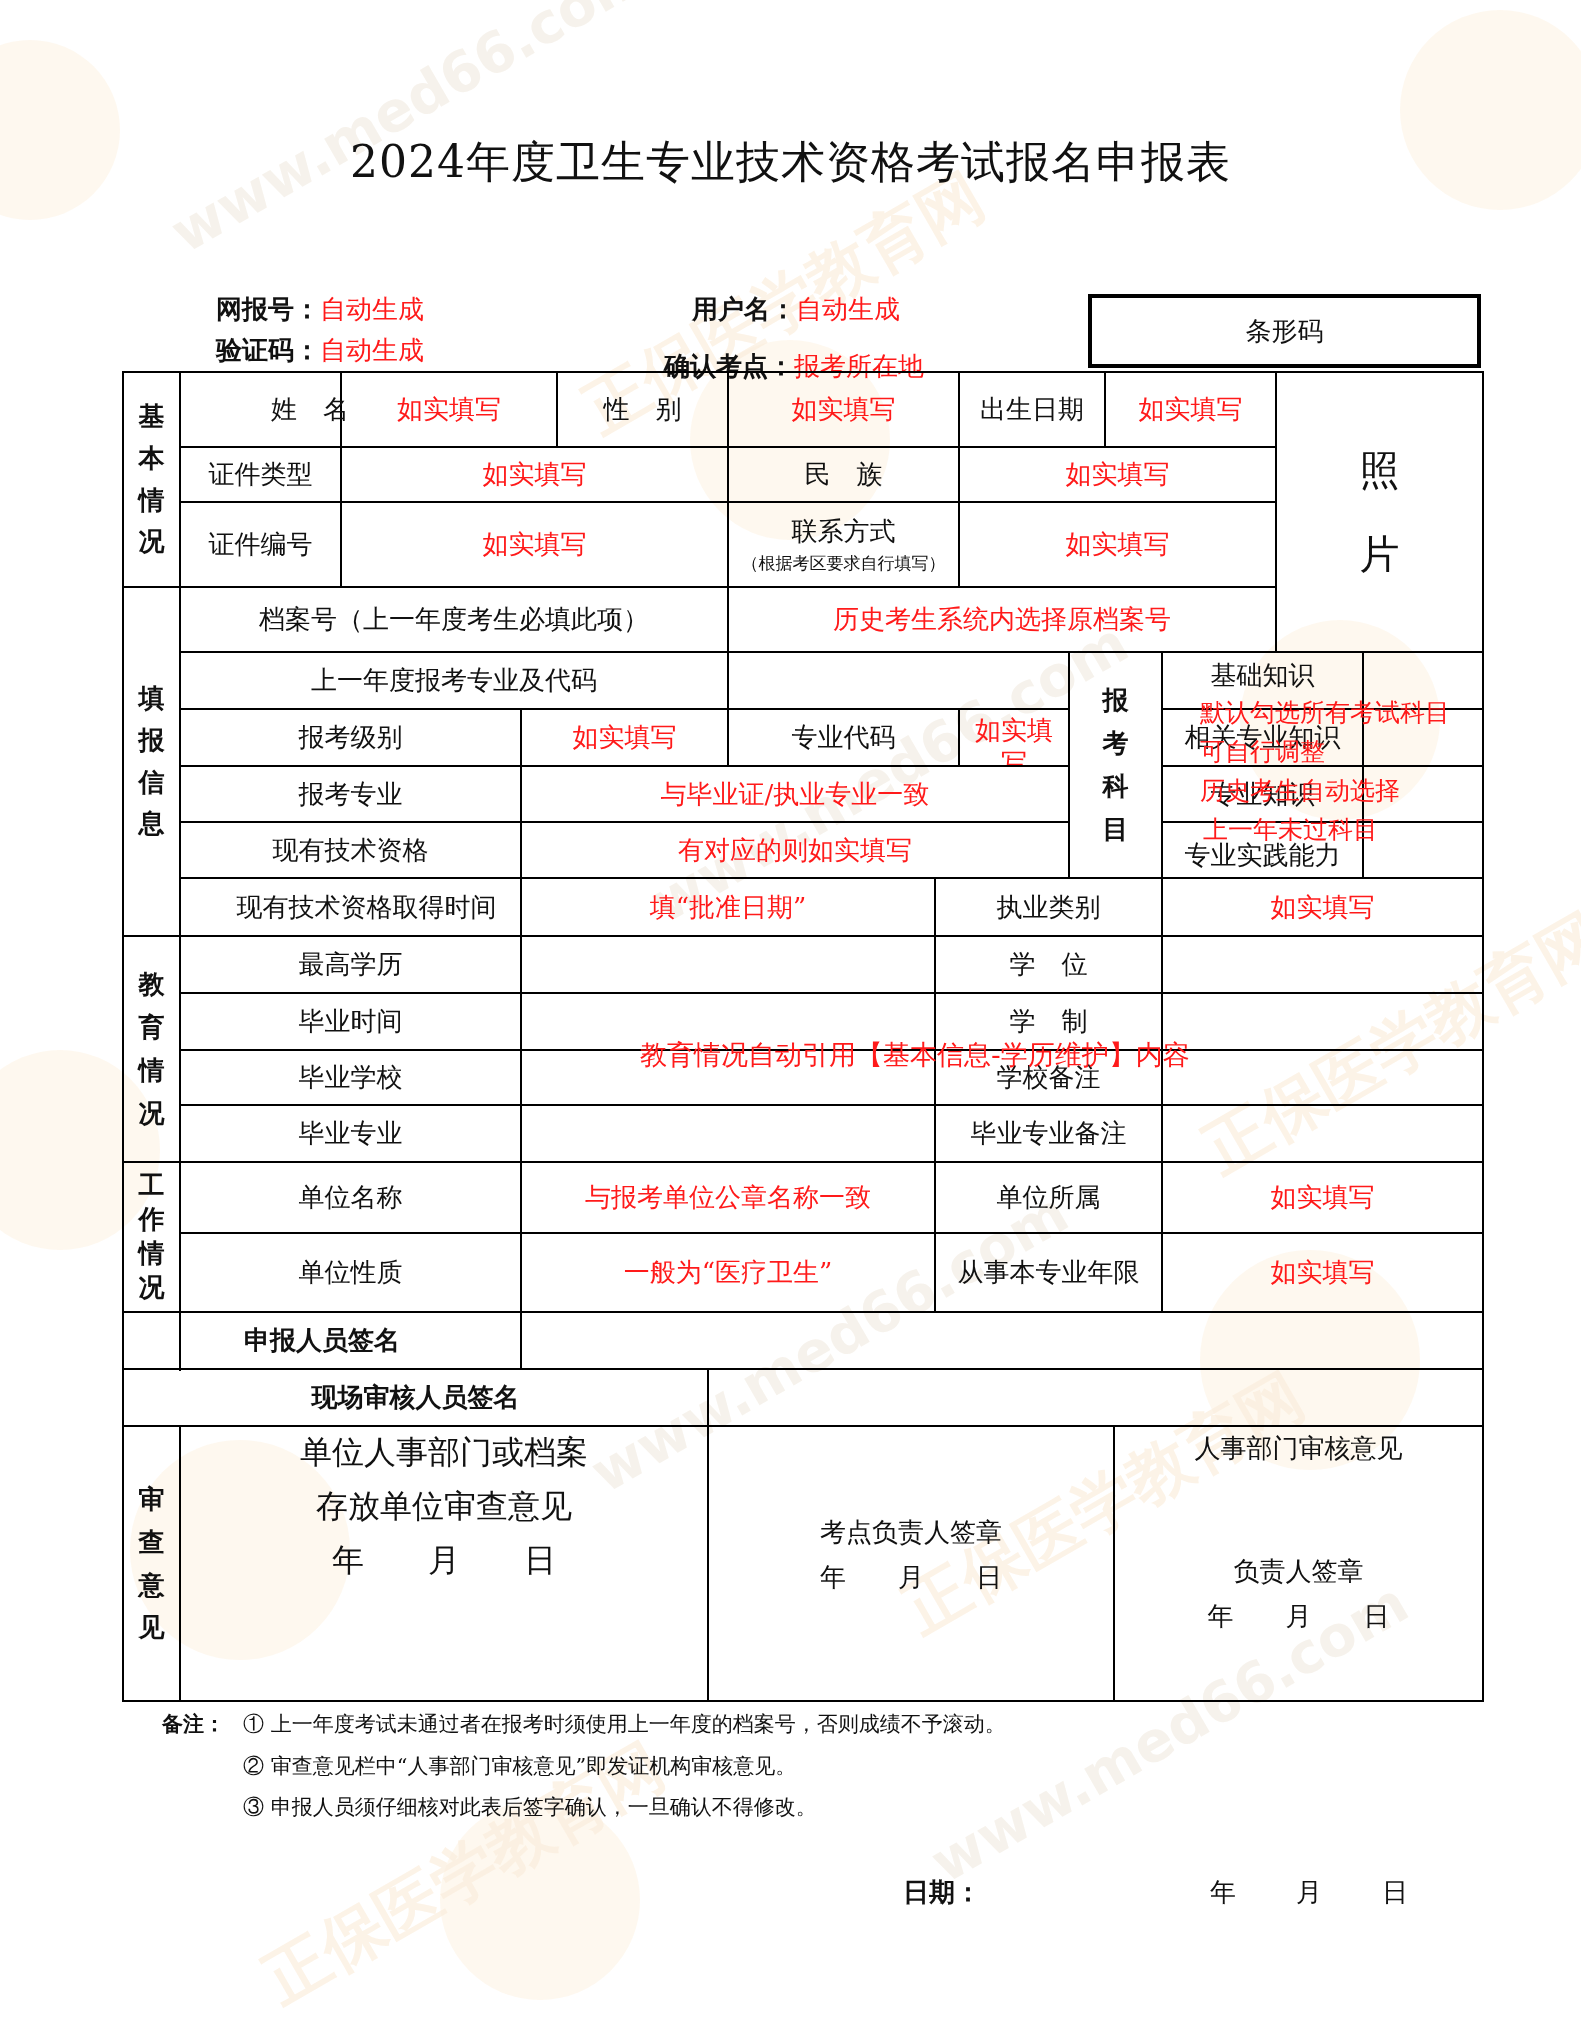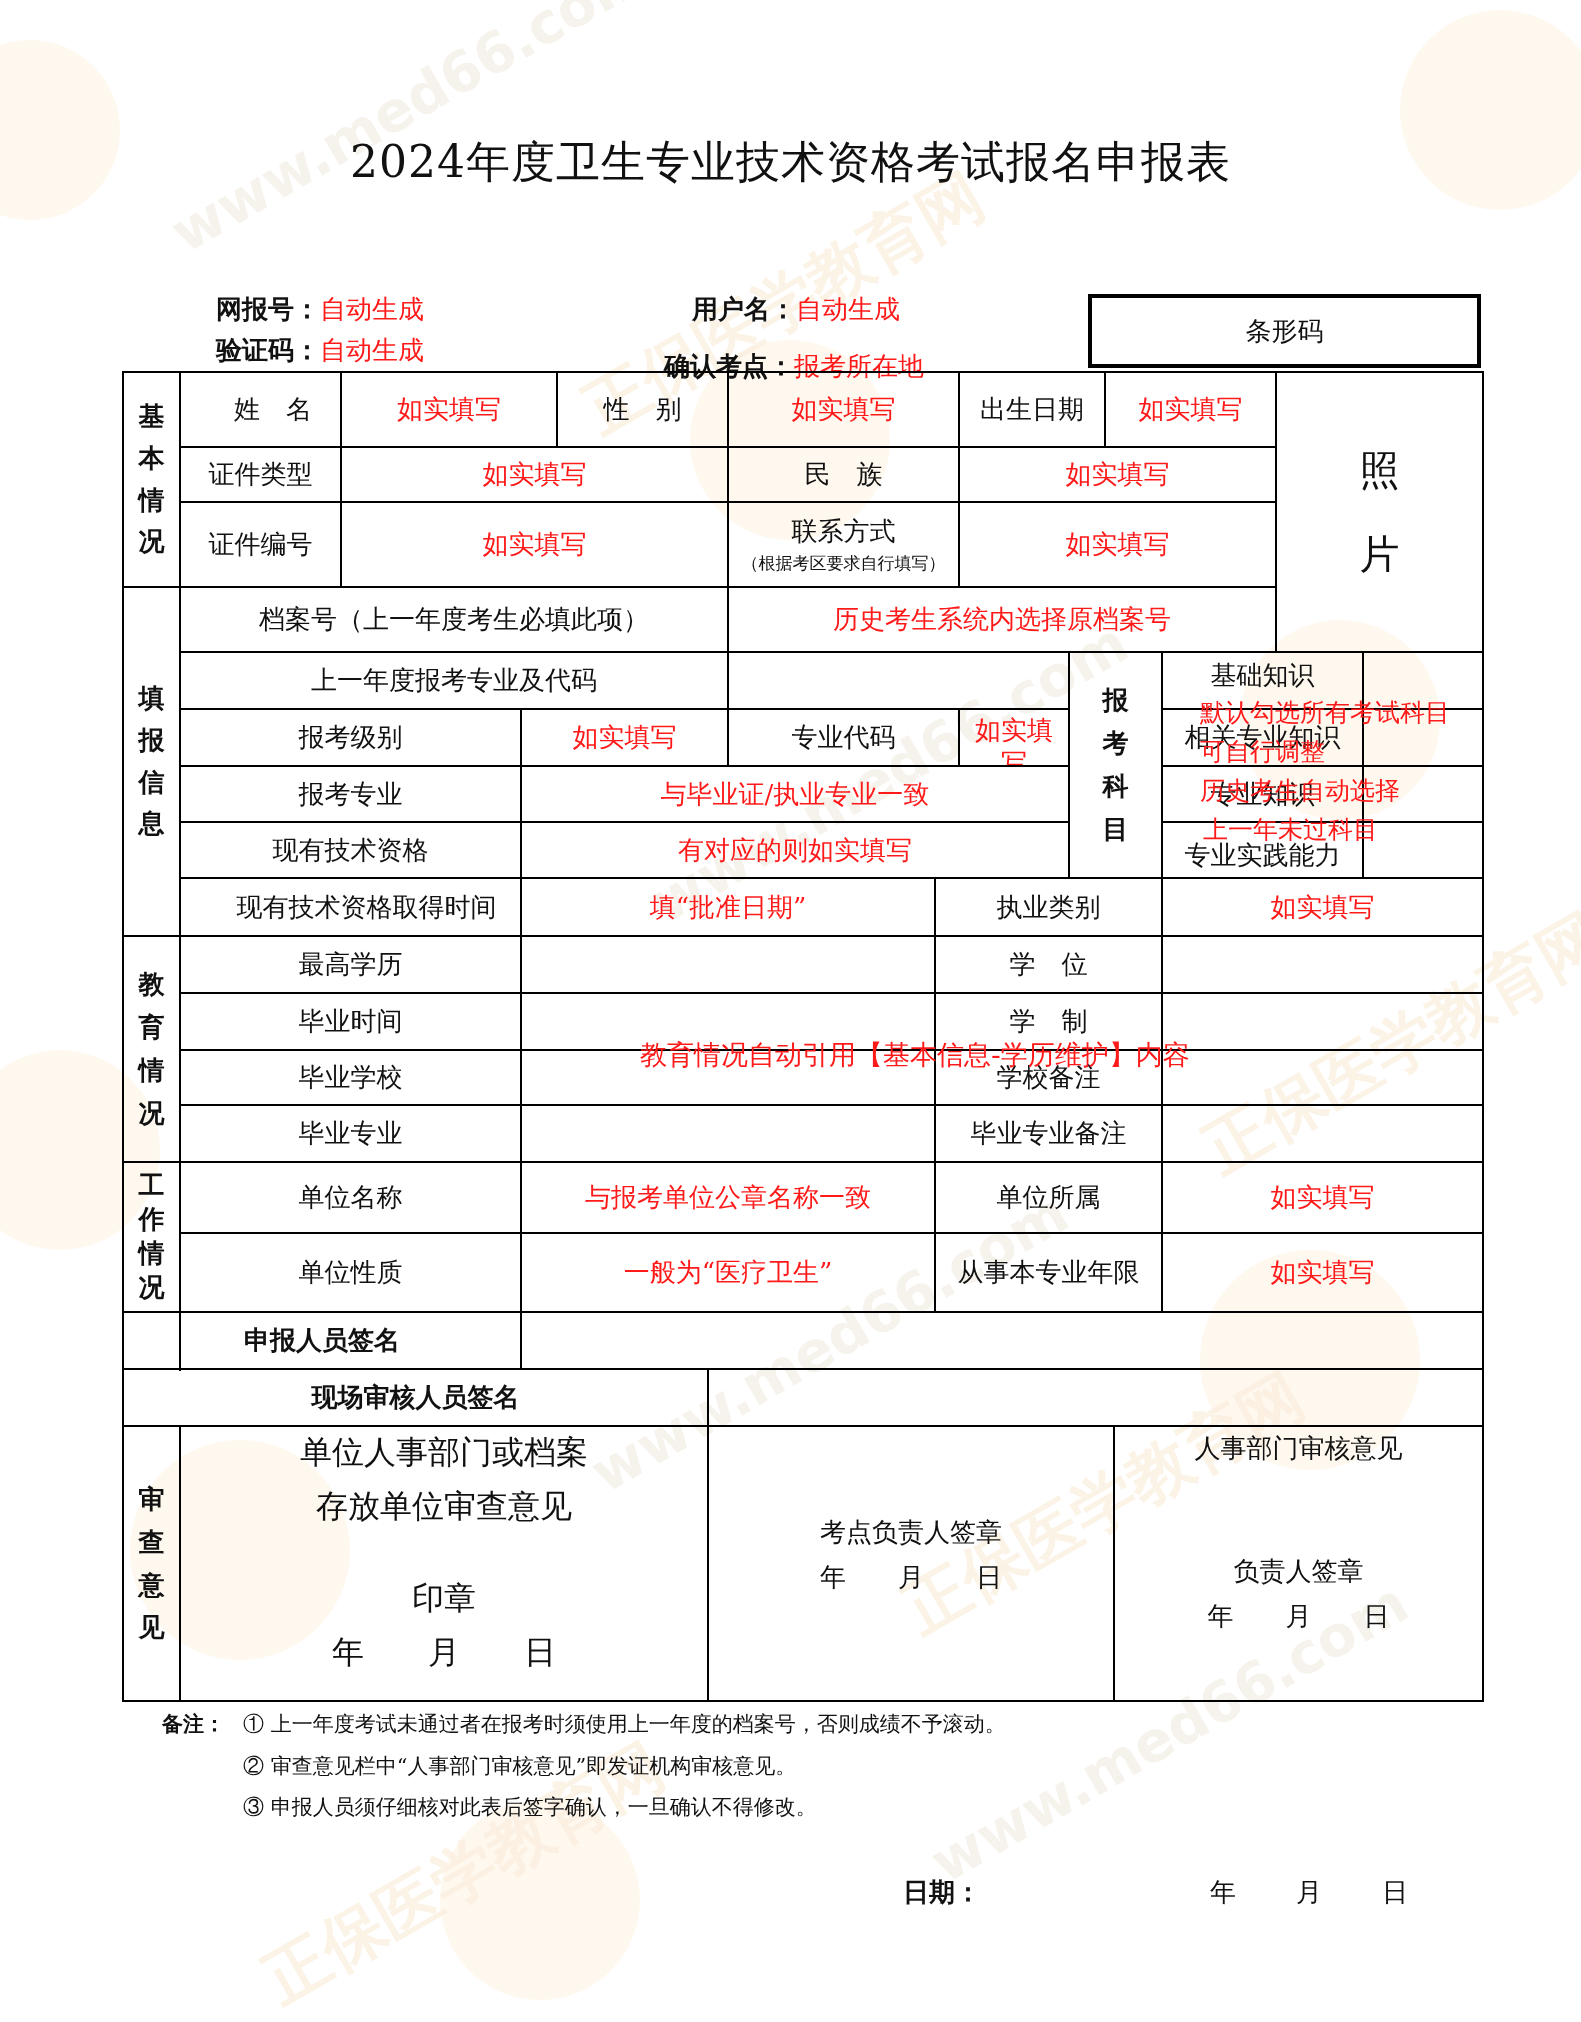--- a/index.html
+++ b/index.html
@@ -105,21 +105,21 @@
 <div class="line-v" style="left:707px;top:1368px;height:332px;"></div>
 <div class="line-h" style="left:122px;top:1425px;width:1361px;"></div>
 <div class="line-v" style="left:1113px;top:1425px;height:276px;"></div>
 
 <div class="cell vert" style="left:124px;top:373px;width:55px;height:213px;">
   <span>基</span>
     <span>本</span>
     <span>情</span>
     <span>况</span>
 </div>
-<div class="cell" style="left:181px;top:373px;width:184px;height:73px;">姓　名</div>
+<div class="cell" style="left:181px;top:373px;width:184px;height:73px;padding-left:37px;">姓　名</div>
 <div class="cell red" style="left:342px;top:373px;width:214px;height:73px;">如实填写</div>
 <div class="cell" style="left:558px;top:373px;width:169px;height:73px;">性　别</div>
 <div class="cell red" style="left:729px;top:373px;width:229px;height:73px;">如实填写</div>
 <div class="cell" style="left:960px;top:373px;width:144px;height:73px;">出生日期</div>
 <div class="cell red" style="left:1106px;top:373px;width:169px;height:73px;">如实填写</div>
 
 <div class="cell" style="left:181px;top:448px;width:159px;height:53px;">证件类型</div>
 <div class="cell red" style="left:342px;top:448px;width:385px;height:53px;">如实填写</div>
 <div class="cell" style="left:729px;top:448px;width:229px;height:53px;">民　族</div>
 <div class="cell red" style="left:960px;top:448px;width:315px;height:53px;">如实填写</div>
@@ -239,21 +239,20 @@
 <div class="cell vert" style="left:124px;top:1427px;width:55px;height:273px;line-height:1.65;">
   <span>审</span>
     <span>查</span>
     <span>意</span>
     <span>见</span>
 </div>
 
 <div class="abs" style="left:181px;top:1427px;width:526px;height:273px;font-size:32px;text-align:center;z-index:4;">
   <div style="margin-top:4px;">单位人事部门或档案</div>
   <div style="margin-top:10px;">存放单位审查意见</div>
-  <div style="margin-top:48px;">印章</div>
   <div style="margin-top:10px;">年　　月　　日</div>
 </div>
 <div class="abs" style="left:709px;top:1427px;width:404px;height:273px;font-size:26px;text-align:center;z-index:4;">
   <div style="height:40px;"></div>
   <div style="margin-top:48px;">考点负责人签章</div>
   <div style="margin-top:10px;">年　　月　　日</div>
 </div>
 <div class="abs" style="left:1115px;top:1427px;width:367px;height:349px;font-size:26px;text-align:center;z-index:4;">
   <div style="margin-top:4px;">人事部门审核意见</div>
   <div style="height:40px;"></div>

